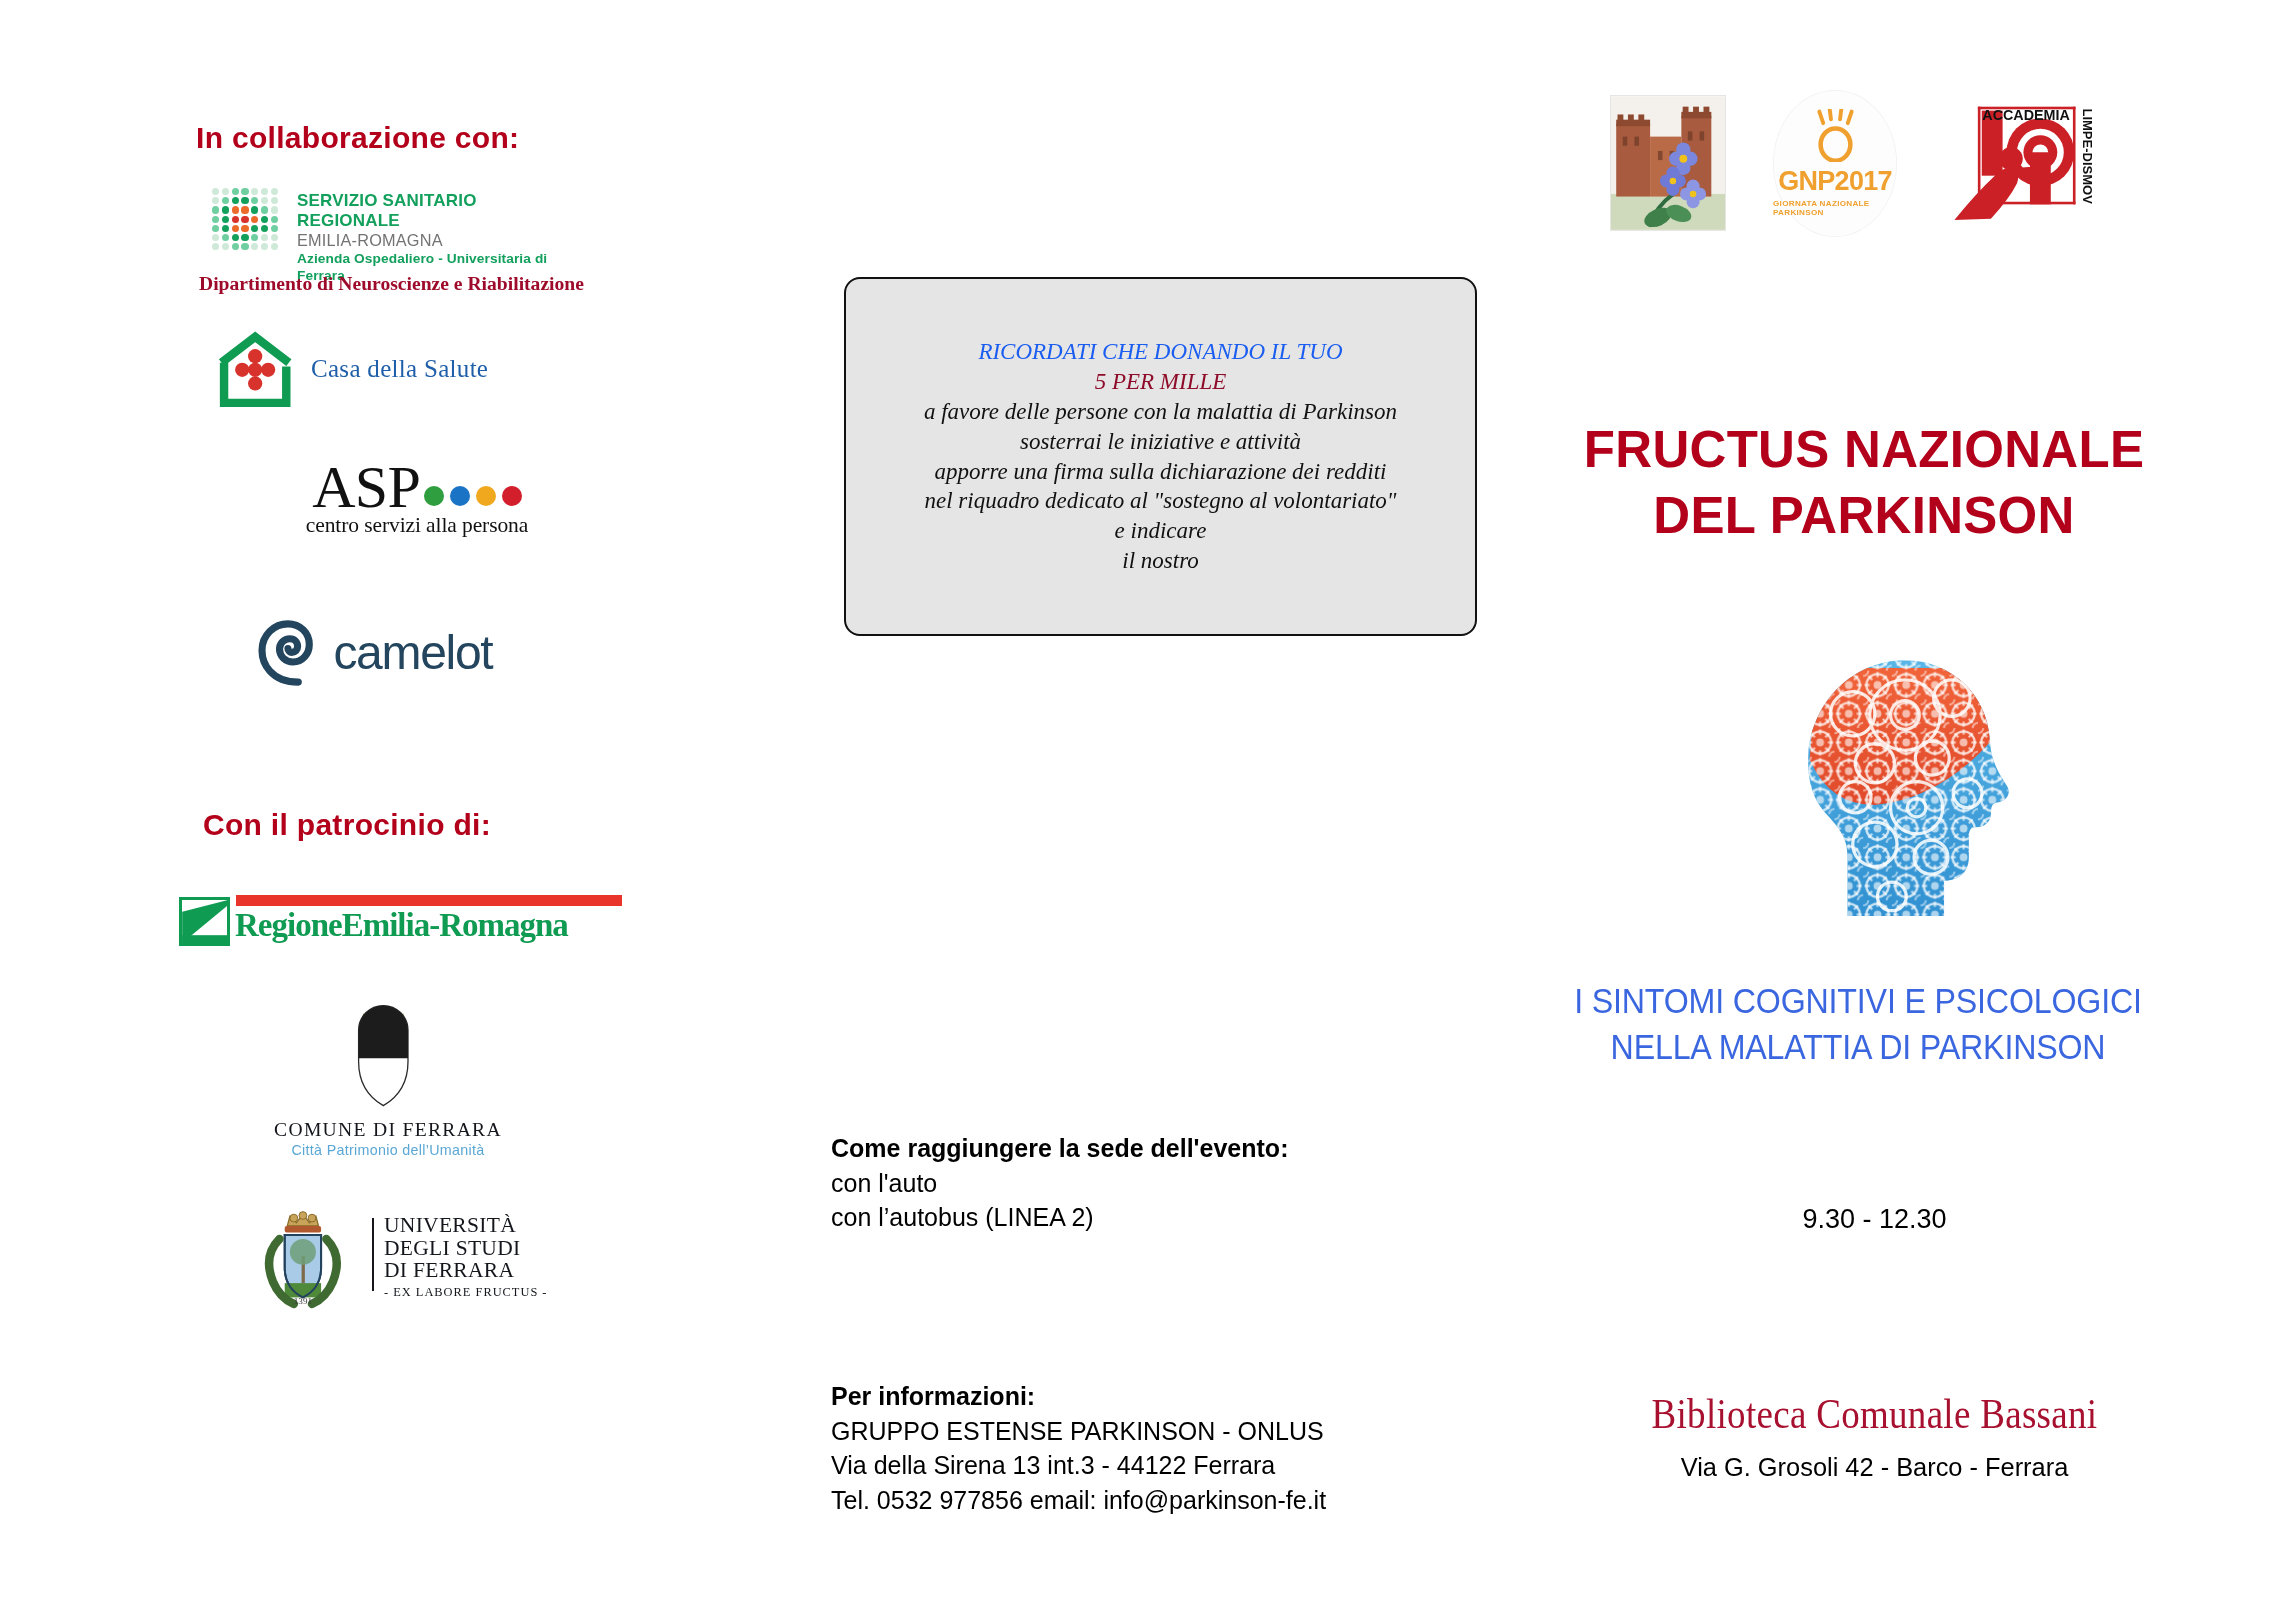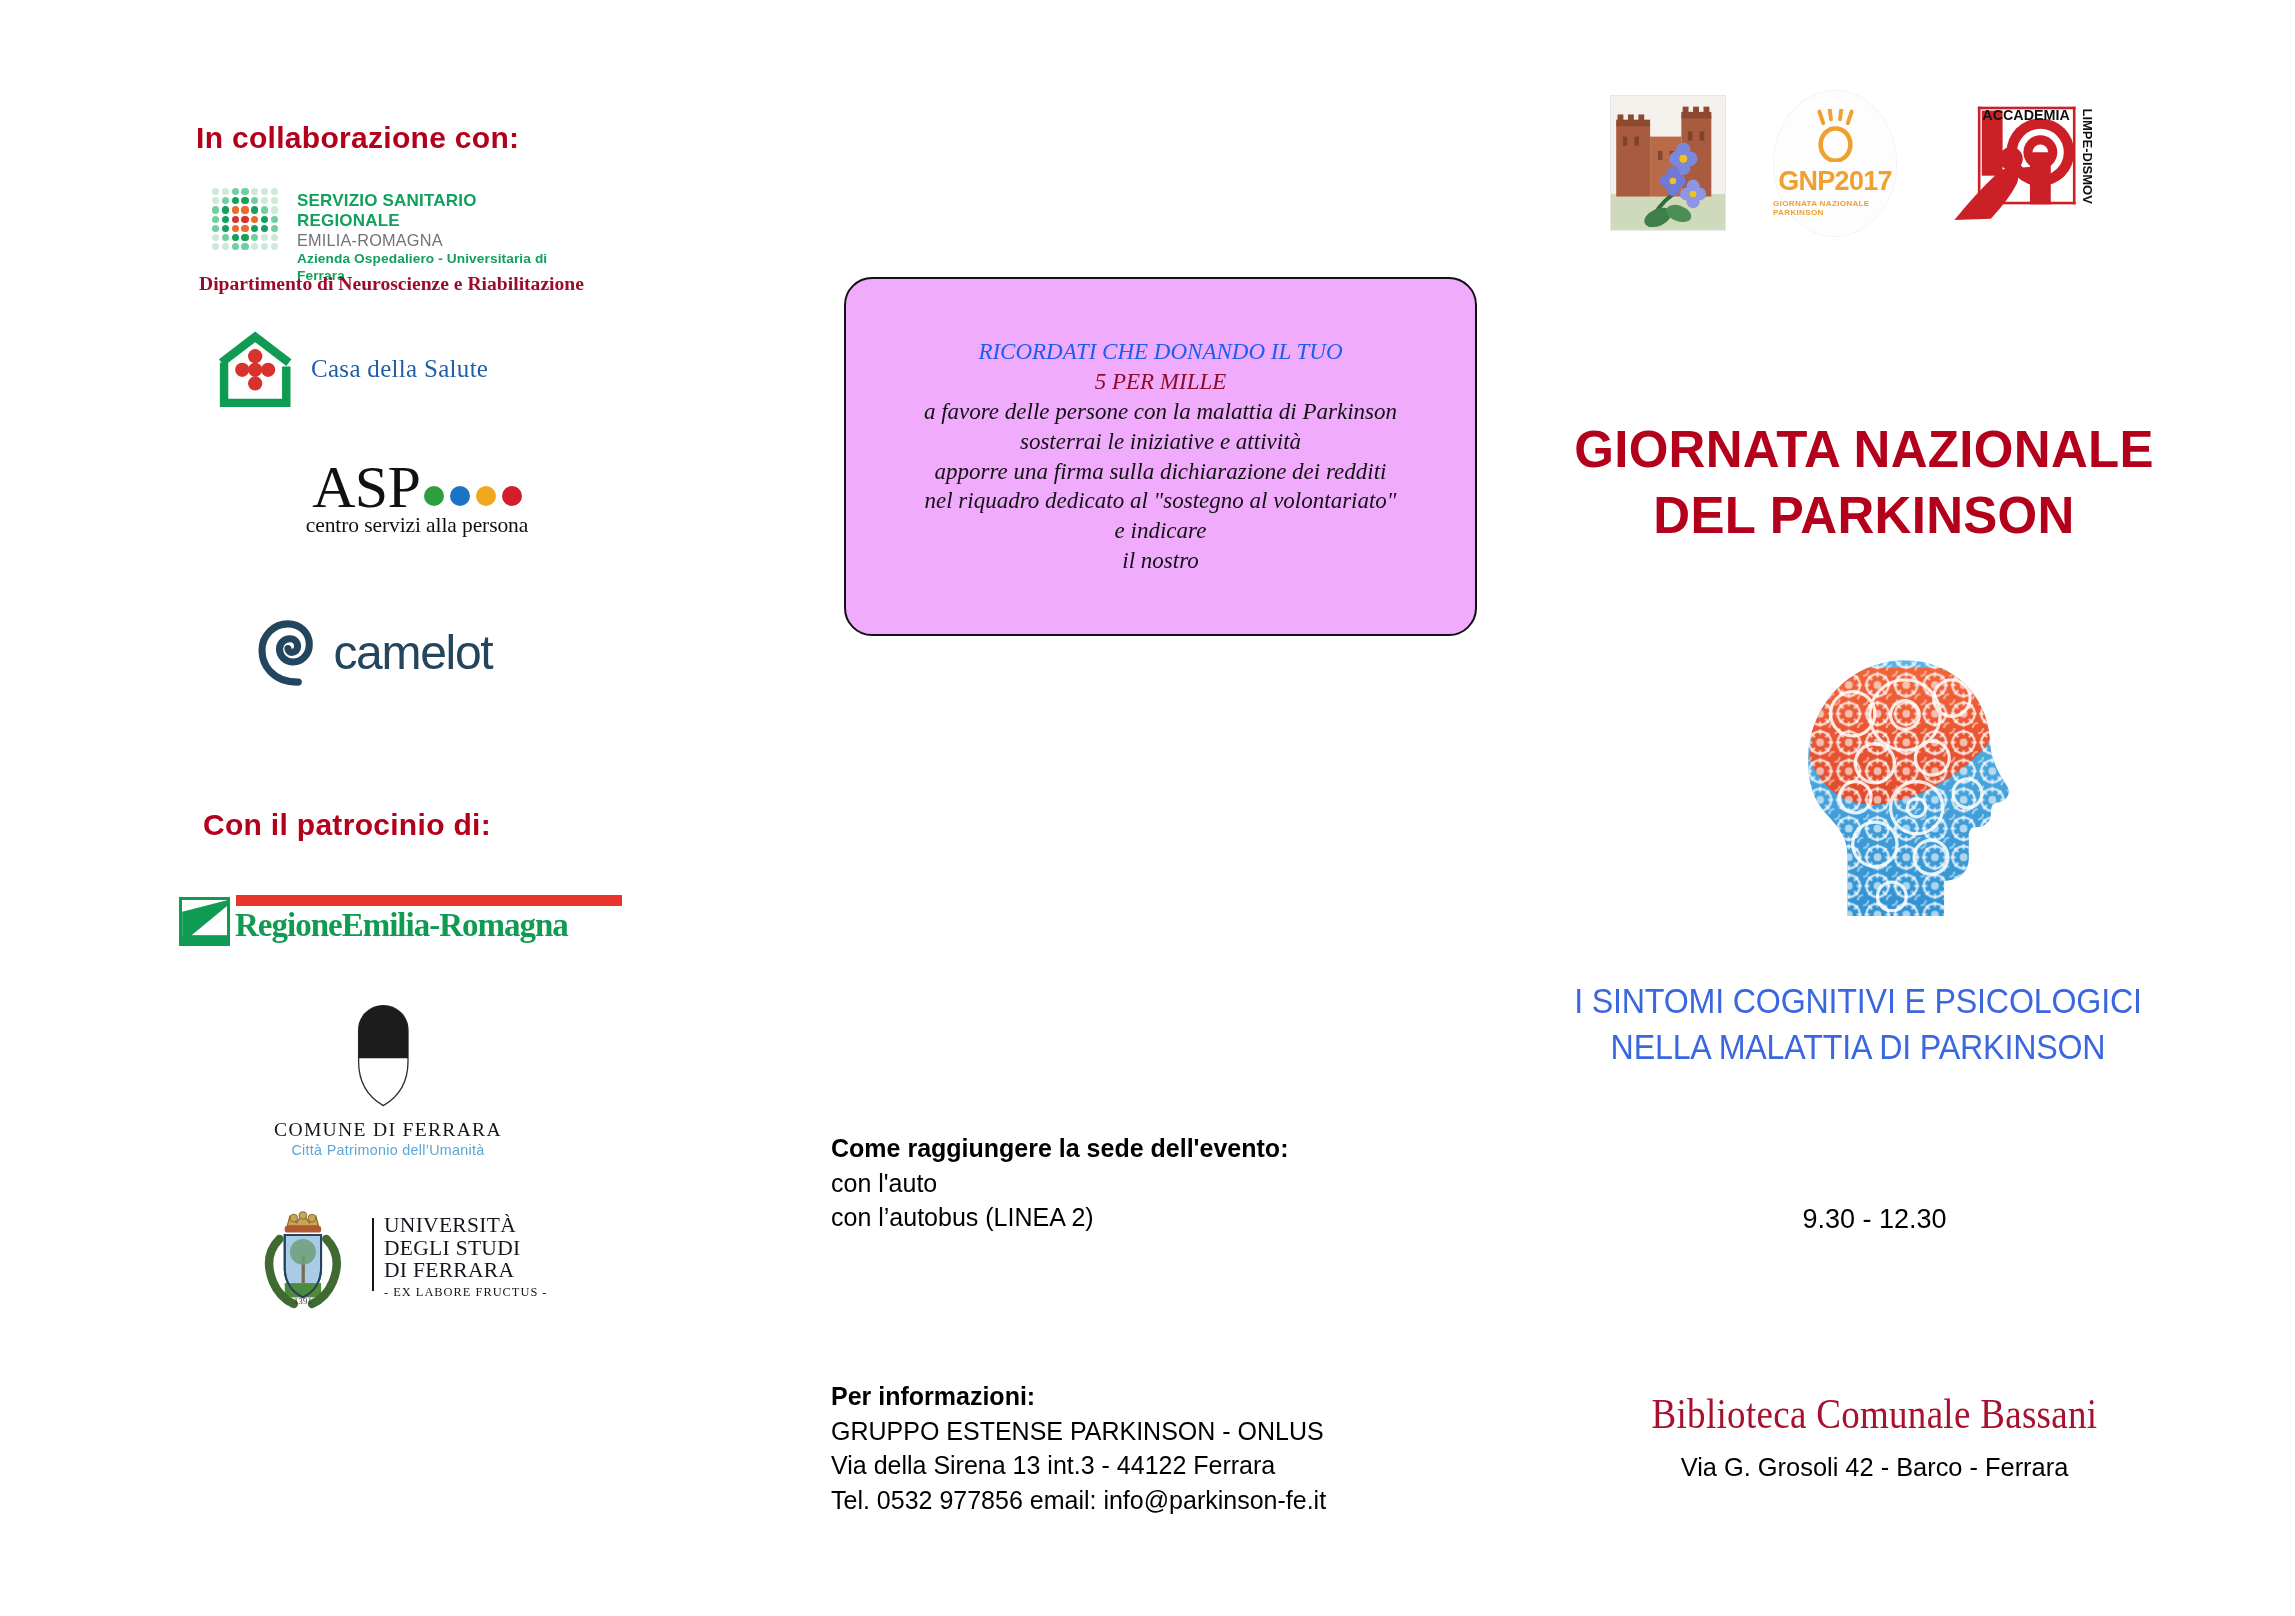--- a/index.html
+++ b/index.html
@@ -68,21 +68,21 @@
   
   #unife-logo{left:244px;top:1200px;width:346px;height:137px;}
   #unife-text{position:absolute;left:140px;top:14.3px;font-family:"Liberation Serif", serif;color:#14161c;}
   #unife-text .ln{font-size:21.5px;line-height:1.05;letter-spacing:0.3px;}
   #unife-motto{font-size:12.4px;letter-spacing:1px;margin-top:3.3px;}
   #unife-rule{position:absolute;left:128px;top:18px;width:2px;height:73px;background:#14161c;}
 
   
   #fivepermille-box{
     left:844px;top:277px;width:629px;height:355px;
-    border:2.6px solid #111;border-radius:28px;background:#f0abfc;
+    border:2.6px solid #111;border-radius:16px;background:#e5e5e5;
     display:flex;align-items:center;justify-content:center;
   }
   #fivepermille-inner{
     width:100%;text-align:center;
     font-family:"Liberation Serif", serif;font-style:italic;font-size:23px;line-height:1.30;color:#111;
   }
   .fp-blue{color:#1a5df0;}
   .fp-red{color:#8e0b29;}
 
   
@@ -388,21 +388,21 @@
       <path d="M16 190 Q48 150 80 120 Q92 108 104 112 Q118 118 112 134 Q100 158 72 188" fill="#cc2027"></path>
       <path d="M96 124 Q122 110 150 118" fill="none" stroke="#cc2027" stroke-width="13" stroke-linecap="round"></path>
       <circle cx="103" cy="96" r="18" fill="#cc2027"></circle>
       <text x="126" y="36" font-size="22" font-weight="bold" fill="#111" font-family="Liberation Sans, sans-serif" text-anchor="middle">ACCADEMIA</text>
       <text transform="translate(214,92) rotate(90)" font-size="20" font-weight="bold" fill="#111" font-family="Liberation Sans, sans-serif" text-anchor="middle">LIMPE-DISMOV</text>
     </svg>
   </div>
 </div>
 
 <div class="abs" id="main-title">
-  <div>GIORNATA NAZIONALE</div>
+  <div>FRUCTUS NAZIONALE</div>
   <div>DEL PARKINSON</div>
 </div>
 
 <svg class="abs" id="brain-image" viewBox="0 0 380 440">
   <defs>
     <linearGradient id="blueg" x1="0" y1="0" x2="0" y2="1">
       <stop offset="0" stop-color="#5ab7e8"></stop>
         <stop offset="1" stop-color="#2f8fd0"></stop>
     </linearGradient>
     <linearGradient id="redg" x1="0" y1="0" x2="0" y2="1">

